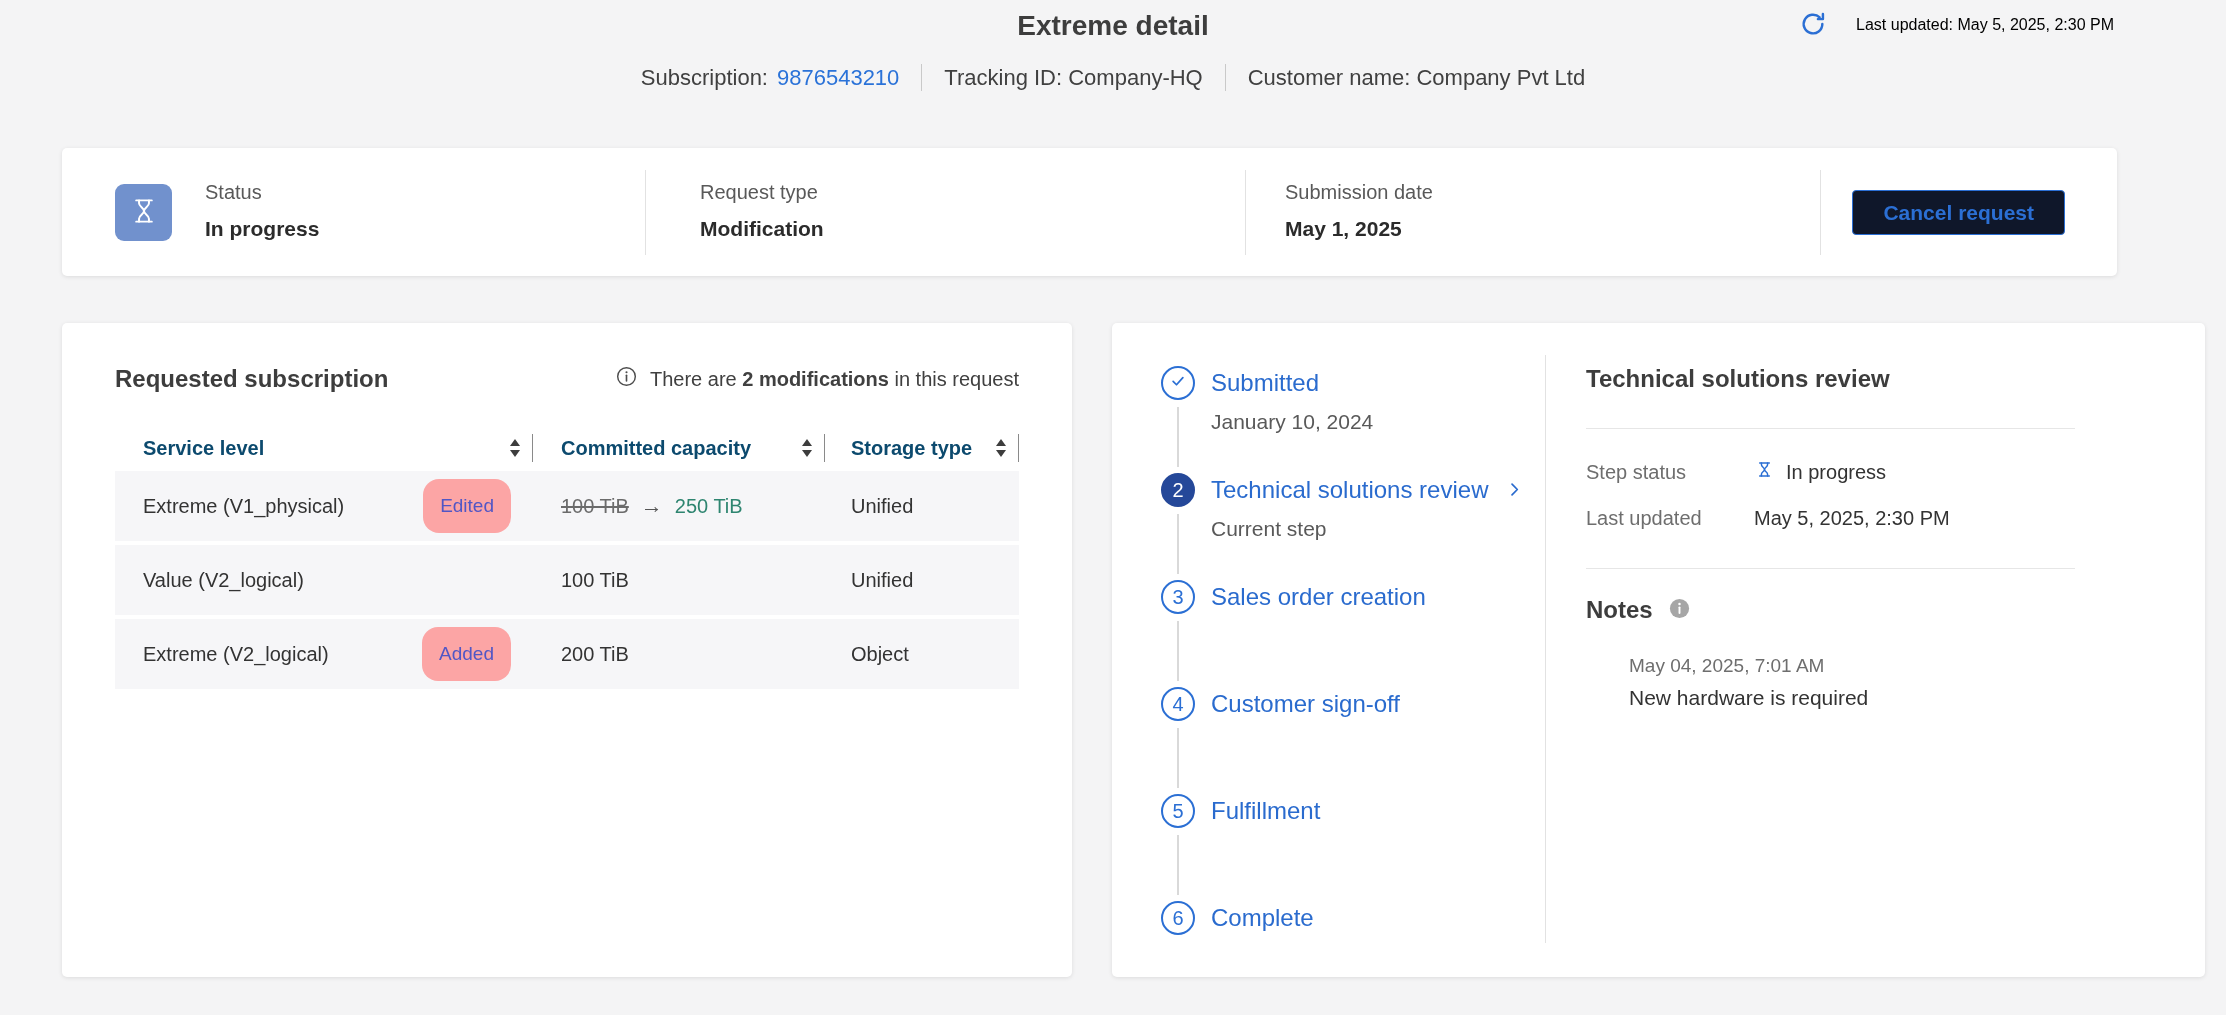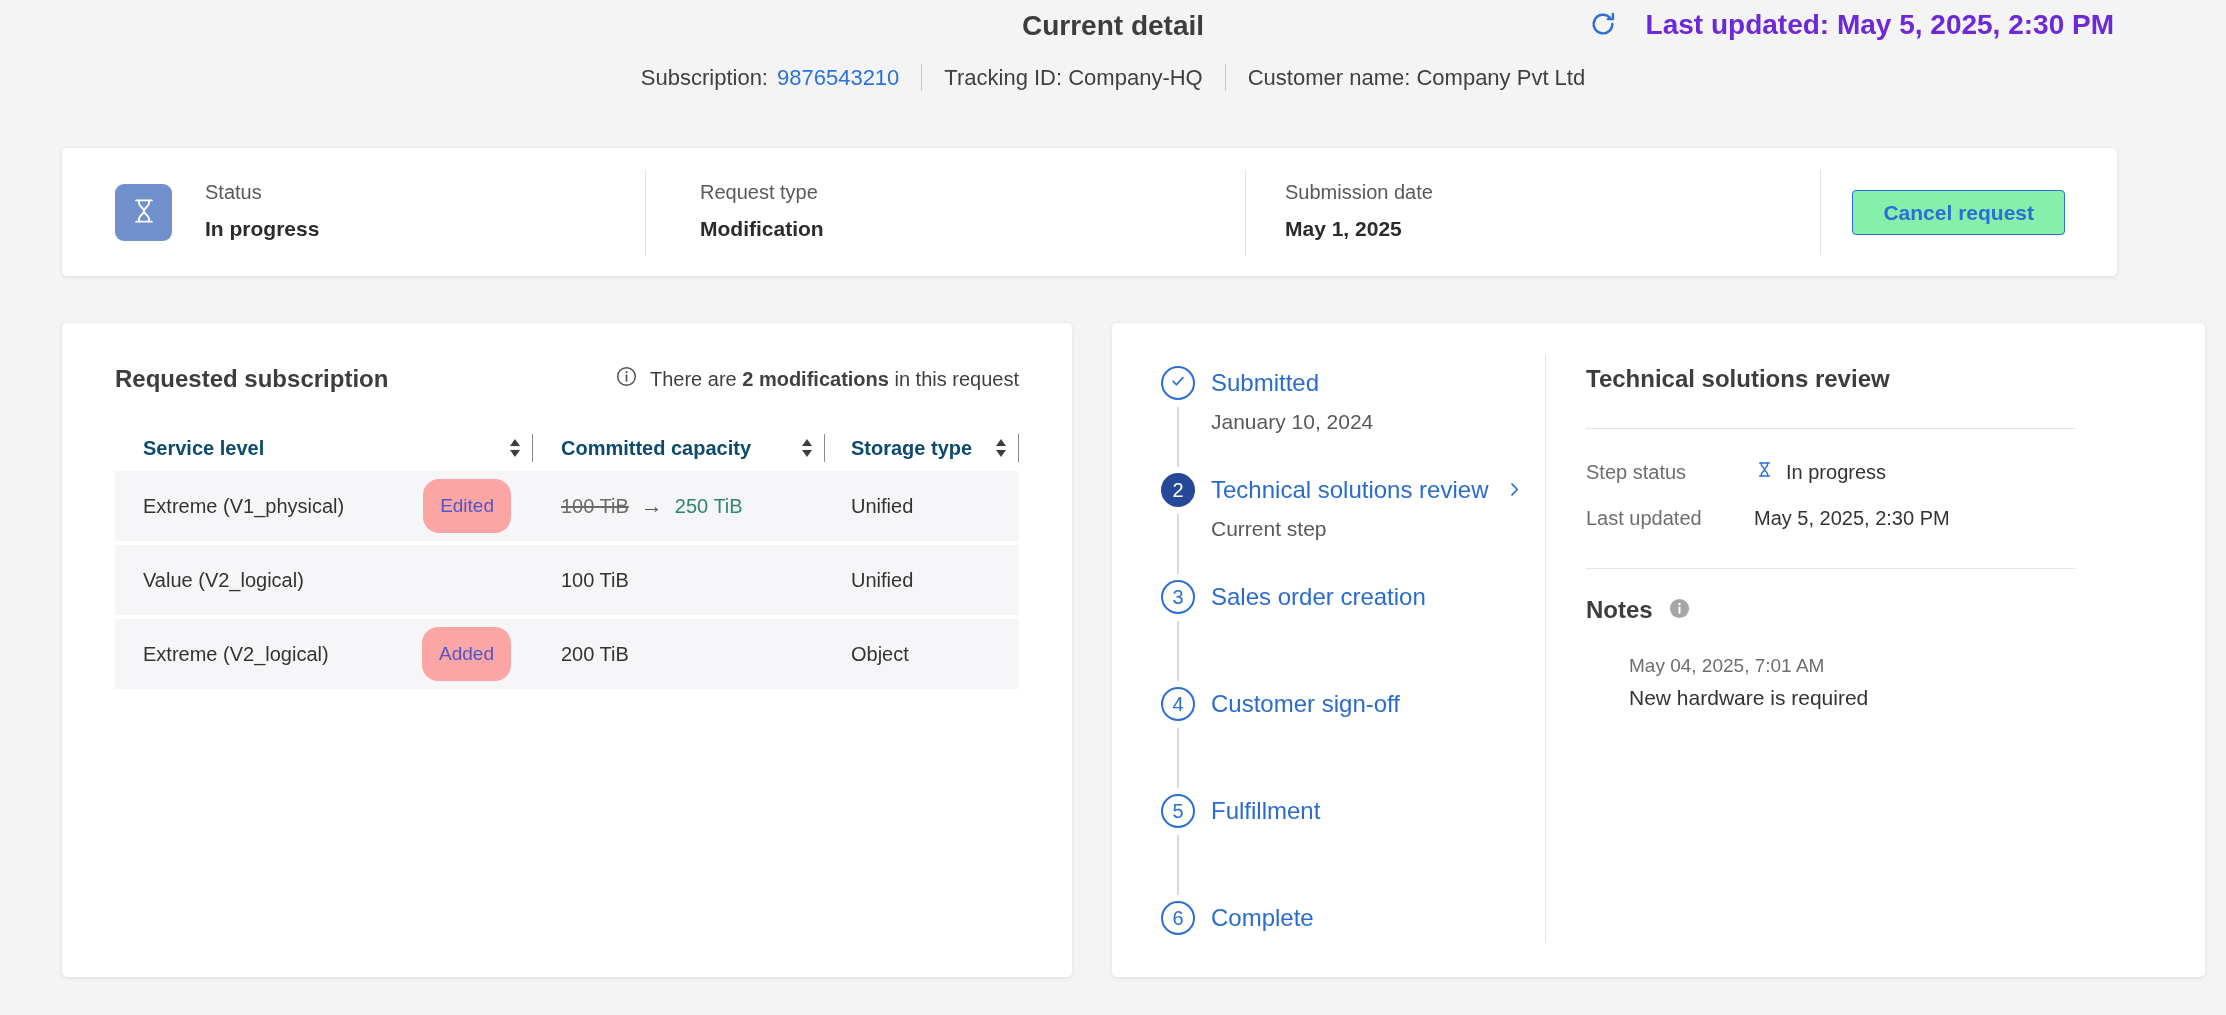--- a/index.html
+++ b/index.html
@@ -19,21 +19,21 @@
     text-align: center; font-size: 28px; font-weight: bold; color: #3d3d3d;
   }
   .refresh-area {
     position: absolute; top: 8px; right: 112px;
     display: flex; align-items: center; gap: 26px;
   }
   .refresh-btn {
     width: 34px; height: 34px; border: none; background: transparent;
     cursor: pointer; display: flex; align-items: center; justify-content: center;
   }
-  .last-updated { font-size: 28px; color: #6d28d9; font-weight: bold; }
+  .last-updated { font-size: 16px; color: #000000; }
 
   .subheader {
     position: absolute; top: 64px; left: 0; width: 100%;
     display: flex; align-items: center; justify-content: center; gap: 22px;
     font-size: 22px; color: #404040;
   }
   .subheader .pair { display: flex; gap: 9px; align-items: center; }
   .subheader a { color: #2a72d8; text-decoration: none; cursor: pointer; }
   .vdiv { width: 1px; height: 27px; background: #c9c9c9; }
 
@@ -55,21 +55,21 @@
   .kv { position: absolute; top: 33px; display: flex; flex-direction: column; gap: 13px; }
   .kv .k { font-size: 20px; color: #595959; }
   .kv .v { font-size: 21px; font-weight: 600; color: #2b2b2b; }
   .kv-status { left: 143px; }
   .kv-type { left: 638px; }
   .kv-date { left: 1223px; }
   .status-vdiv { position: absolute; top: 22px; width: 1px; height: 85px; background: #e2e2e2; }
   .sd1 { left: 583px; } .sd2 { left: 1183px; } .sd3 { left: 1758px; }
   .cancel-btn {
     position: absolute; right: 52px; top: 42px; height: 45px; padding: 0 30px;
-    background: #86efac; border: 1.5px solid #2b6fd4; border-radius: 4px;
+    background: #0f172a; border: 1.5px solid #2b6fd4; border-radius: 4px;
     color: #2b6fd4; font-size: 21px; font-weight: bold; cursor: pointer;
     font-family: inherit;
   }
 
   
   .left-card { padding: 42px 53px 0 53px; }
   .panel-head { display: flex; align-items: center; justify-content: space-between; }
   .panel-title { font-size: 24px; font-weight: bold; color: #3d3d3d; }
   .mod-note { display: flex; align-items: center; gap: 12px; font-size: 20px; color: #404040; }
   .mod-note b { font-weight: bold; }
@@ -137,21 +137,21 @@
   .note-bullet-col { width: 43px; flex: 0 0 43px; padding-top: 5px; }
   .note-bullet { width: 11px; height: 11px; border-radius: 50%; background: #1a1a1a; }
   .note-ts { font-size: 19px; color: #6e6e6e; }
   .note-text { margin-top: 9px; font-size: 21px; color: #333; }
 </style>
 </head>
 <body>
 
 <div class="page">
 
-  <h1 class="page-title">Current detail</h1>
+  <h1 class="page-title">Extreme detail</h1>
   <div class="refresh-area">
     <button class="refresh-btn">
       <span>
         <svg width="28" height="28" viewBox="0 0 24 24" fill="none" stroke="#2b6fd4" stroke-width="2.1" stroke-linecap="round" stroke-linejoin="round">
           <path d="M20 12a8 8 0 1 1-2.3-5.6"></path>
           <polyline points="20.5 3.5 20.5 7.8 16.2 7.8"></polyline>
         </svg>
       </span>
     </button>
     <span class="last-updated">Last updated: May 5, 2025, 2:30 PM</span>

